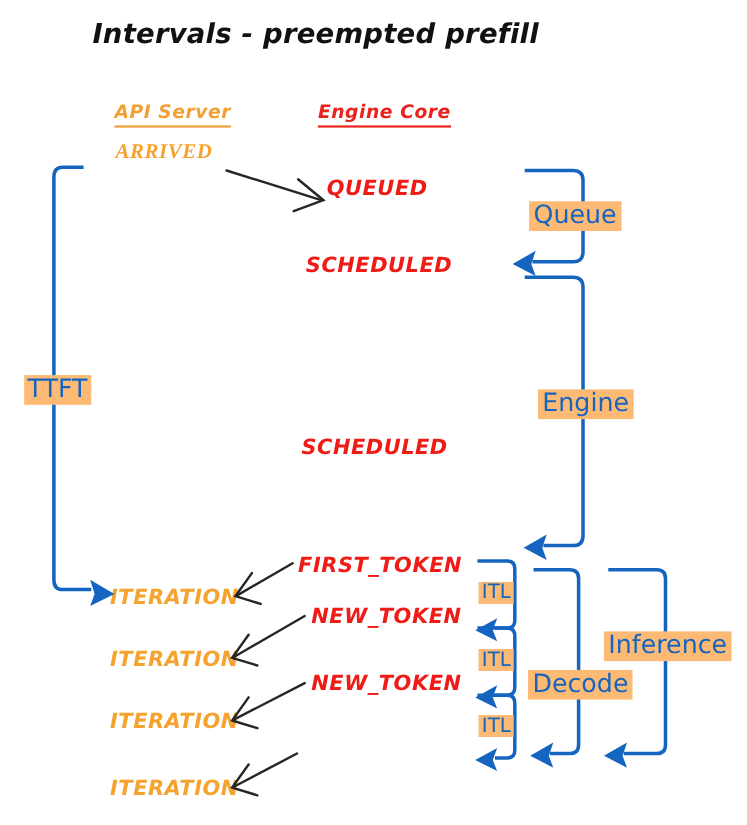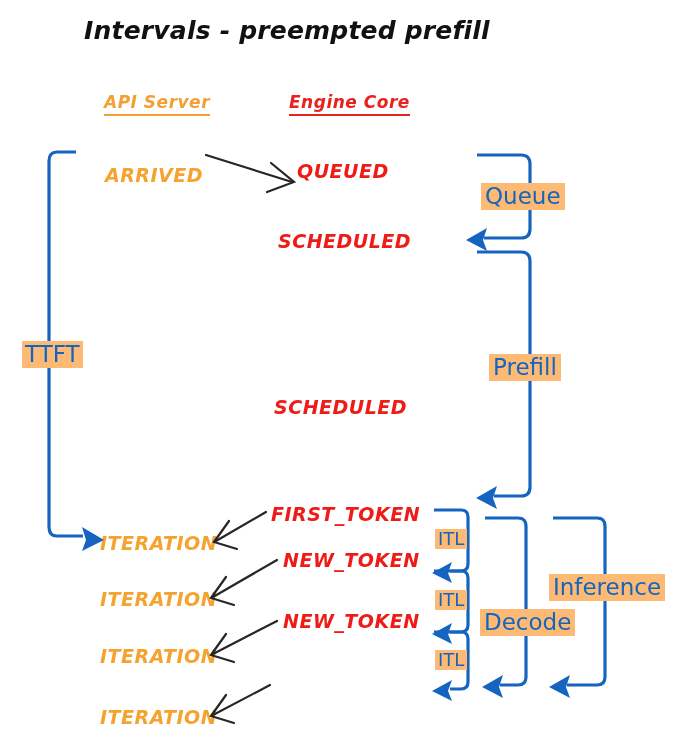--- a/index.html
+++ b/index.html
@@ -94,21 +94,21 @@
 </head>
 <body>
 
 <div id="canvas">
 
   <div class="hand" id="title">Intervals - preempted prefill</div>
 
   <div class="hand col-head" id="head-api">API Server</div>
   <div class="hand col-head" id="head-eng">Engine Core</div>
 
-  <div class="hand state-orange" style="left:105px; top:164px;">ARRIVED</div>
+  <div class="hand state-orange" style="left:105px; top:128px;font-family:Liberation Serif, serif;">ARRIVED</div>
   <div class="hand state-orange" style="left:100px; top:532px;">ITERATION</div>
   <div class="hand state-orange" style="left:100px; top:588px;">ITERATION</div>
   <div class="hand state-orange" style="left:100px; top:645px;">ITERATION</div>
   <div class="hand state-orange" style="left:100px; top:706px;">ITERATION</div>
 
   <div class="hand state-red" style="left:297px; top:160px;">QUEUED</div>
   <div class="hand state-red" style="left:278px; top:230px;">SCHEDULED</div>
   <div class="hand state-red" style="left:274px; top:396px;">SCHEDULED</div>
   <div class="hand state-red" style="left:271px; top:503px;">FIRST_TOKEN</div>
   <div class="hand state-red" style="left:283px; top:549px;">NEW_TOKEN</div>
@@ -174,20 +174,20 @@
       <path class="black-stroke" d="M 226,634 L 211,655 L 234,662"></path>
     </g>
     <g>
       <path class="black-stroke" d="M 270,685 L 213,715"></path>
       <path class="black-stroke" d="M 226,695 L 211,716 L 234,723"></path>
     </g>
   </svg>
 
   <div class="blue-label" id="lbl-ttft">TTFT</div>
   <div class="blue-label" id="lbl-queue">Queue</div>
-  <div class="blue-label" id="lbl-prefill">Prefill</div>
+  <div class="blue-label" id="lbl-prefill">Engine</div>
   <div class="blue-label" id="lbl-decode">Decode</div>
   <div class="blue-label" id="lbl-inference">Inference</div>
   <div class="blue-label" id="lbl-itl-1">ITL</div>
   <div class="blue-label" id="lbl-itl-2">ITL</div>
   <div class="blue-label" id="lbl-itl-3">ITL</div>
 
 </div>
 
 </body></html>

